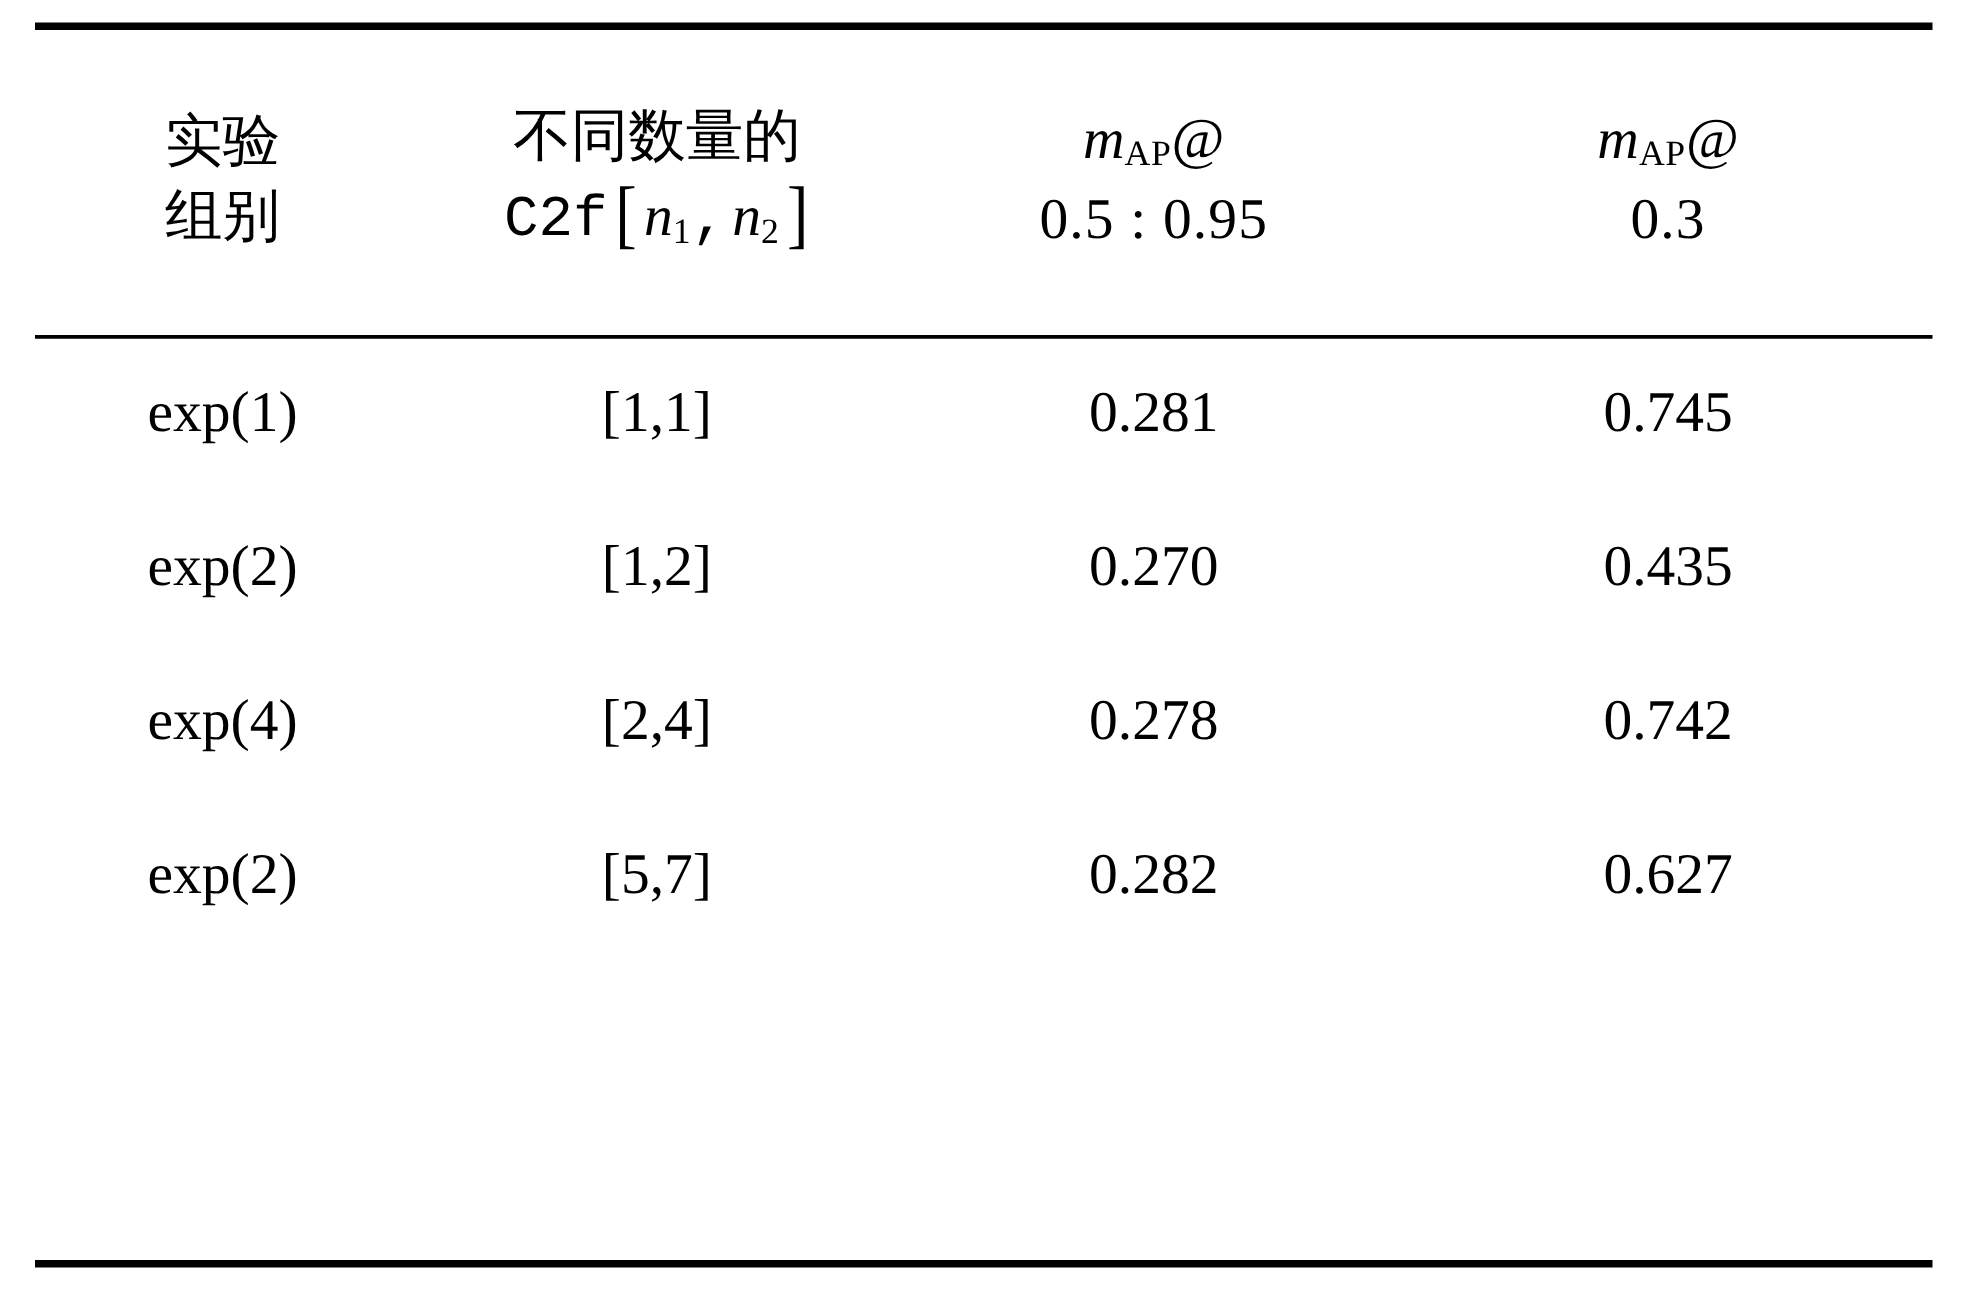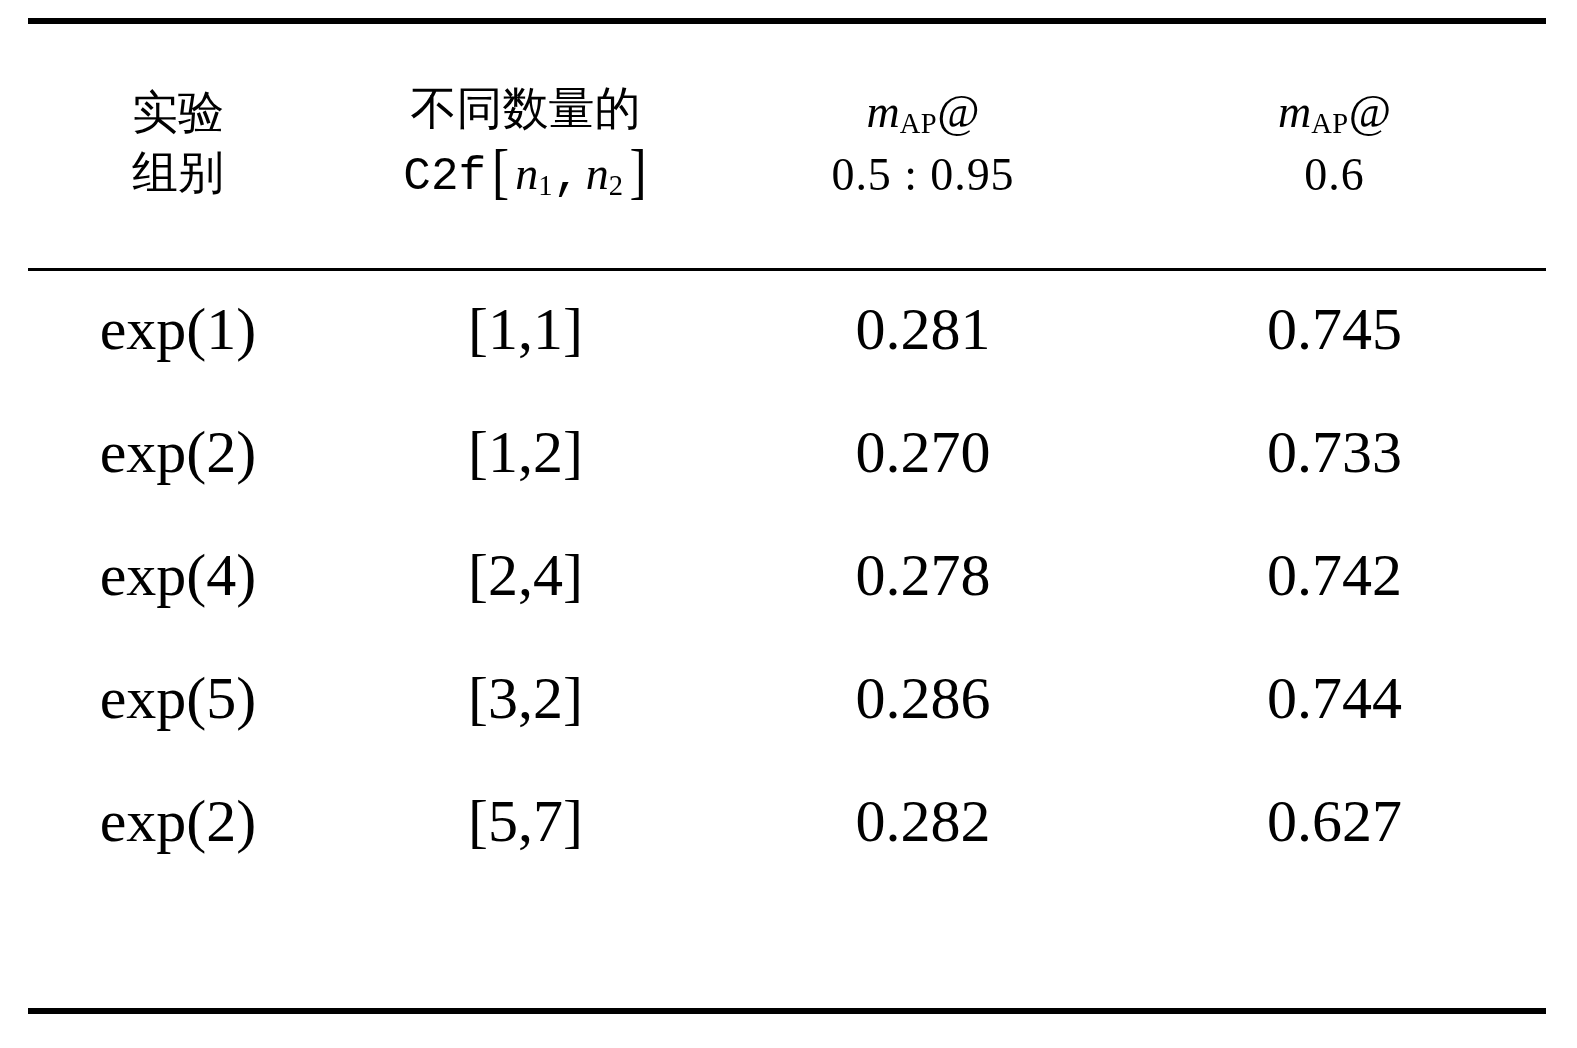--- a/index.html
+++ b/index.html
@@ -75,21 +75,21 @@
     line-height: 1.08;
   }
   .hdr-line {
     display: block;
     white-space: nowrap;
   }
   .hdr-line.first { margin-bottom: 10px; }
 
   tbody td {
     height: 123px;
-    font-size: 60px;
+    font-size: 46px;
     white-space: nowrap;
   }
 
   
   .mi {
     font-family: "Liberation Serif", serif;
     font-style: italic;
   }
   .sub {
     font-size: 0.62em;
@@ -141,48 +141,42 @@
         <th>
           <span class="hdr-line first">不同数量的</span>
           <span class="hdr-line"><span class="upr">C2f</span><span class="thin"></span><span class="brk">[</span><span class="thin"></span><span class="mi">n</span><span class="sub">1</span><span class="upr">,</span><span class="thin"></span><span class="mi">n</span><span class="sub">2</span><span class="thin"></span><span class="brk">]</span></span>
         </th>
         <th>
           <span class="hdr-line first"><span class="mi">m</span><span class="sub">AP</span><span class="at">@</span></span>
           <span class="hdr-line spaced">0.5 : 0.95</span>
         </th>
         <th>
           <span class="hdr-line first"><span class="mi">m</span><span class="sub">AP</span><span class="at">@</span></span>
-          <span class="hdr-line spaced">0.6</span>
+          <span class="hdr-line spaced">0.3</span>
         </th>
       </tr>
     </thead>
     <tbody>
       <tr>
         <td class="exp-label">exp(1)</td>
         <td>[1,1]</td>
         <td>0.281</td>
         <td>0.745</td>
       </tr>
       <tr>
         <td class="exp-label">exp(2)</td>
         <td>[1,2]</td>
         <td>0.270</td>
-        <td>0.733</td>
+        <td>0.435</td>
       </tr>
       <tr>
         <td class="exp-label">exp(4)</td>
         <td>[2,4]</td>
         <td>0.278</td>
         <td>0.742</td>
-      </tr>
-      <tr>
-        <td class="exp-label">exp(5)</td>
-        <td>[3,2]</td>
-        <td>0.286</td>
-        <td>0.744</td>
       </tr>
       <tr>
         <td class="exp-label">exp(2)</td>
         <td>[5,7]</td>
         <td>0.282</td>
         <td>0.627</td>
       </tr>
     </tbody>
   </table>
 </div>

